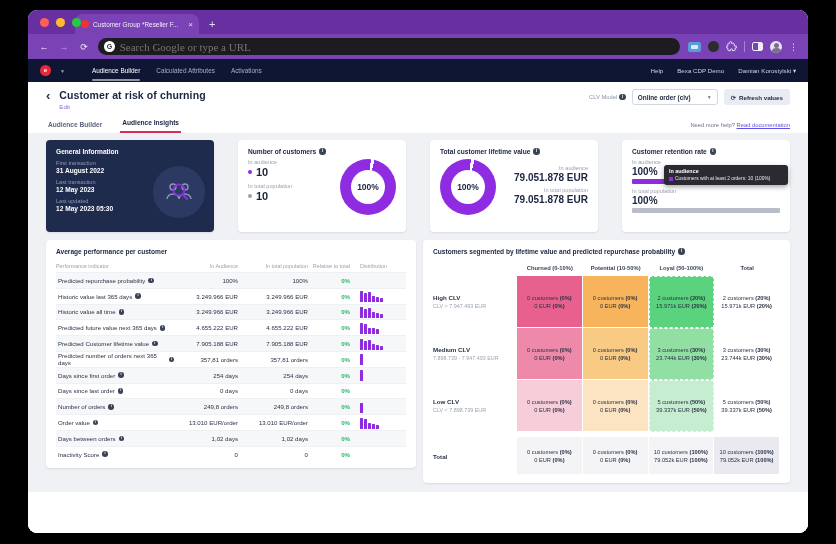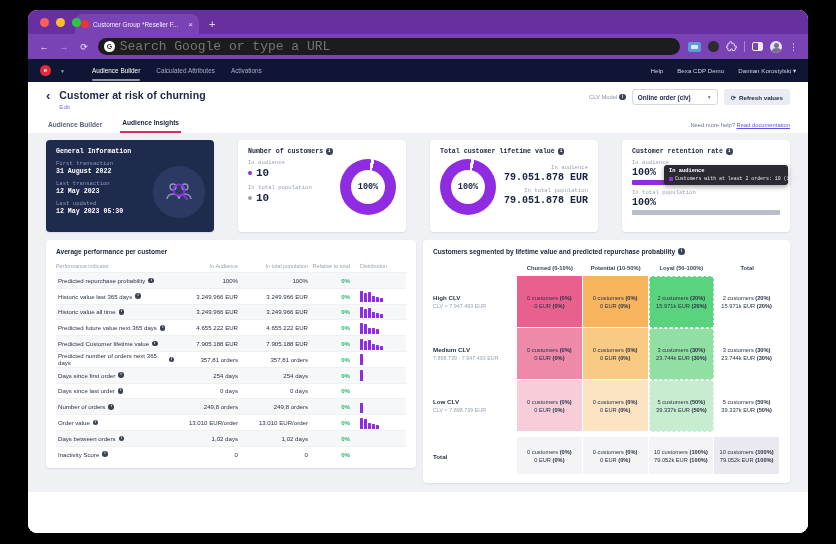--- a/index.html
+++ b/index.html
@@ -13,21 +13,21 @@
   .tab { margin-left:47px; width:124px; height:20px; background:var(--chrome-purple,#7a43b5); border-radius:8px 8px 0 0; display:flex; align-items:center; padding:0 6px; gap:4px; }
   .favicon { width:8px; height:8px; border-radius:50%; background:#e33; flex:0 0 auto; }
   .tab-title { color:#f2eefa; font-size:6.4px; white-space:nowrap; overflow:hidden; flex:1; }
   .tab-close { color:#e7ddf5; font-size:8px; cursor:default; }
   .newtab { color:#e7ddf5; font-size:11px; margin-left:10px; line-height:20px; }
   .toolbar { height:25px; background:var(--chrome-purple,#7a43b5); display:flex; align-items:center; padding:0 10px; gap:8px; flex:0 0 auto; }
   .navbtn { color:#f1ebfa; font-size:9px; width:12px; text-align:center; }
   .navbtn.dim { opacity:.5; }
   .searchbar { flex:1; height:17px; background:#1c1c20; border-radius:9px; display:flex; align-items:center; padding:0 6px; gap:5px; }
   .gbadge { width:11px; height:11px; border-radius:50%; background:#fff; color:#333; font-size:7px; font-weight:bold; text-align:center; line-height:11px; }
-  .searchbar input { background:transparent; border:none; outline:none; color:#d8d8dc; font-size:13px; width:100%; font-family:Liberation Mono, monospace; }
+  .searchbar input { background:transparent; border:none; outline:none; color:#d8d8dc; font-size:11px; width:100%; font-family:Liberation Serif, serif; }
   .chrome-icons { display:flex; align-items:center; gap:7px; }
   .ci-ext { width:13px; height:10px; border-radius:2px; background:#5a9bdc; position:relative; }
   .ci-ext:after { content:""; position:absolute; left:3px; top:3px; width:7px; height:4px; background:#dceafd; border-radius:1px; }
   .ci-circle { width:11px; height:11px; border-radius:50%; background:#2b2b30; }
   .ci-puzzle { width:11px; height:11px; color:#f1ebfa; }
   .vdiv { width:1px; height:11px; background:rgba(255,255,255,.35); }
   .ci-panel { width:11px; height:9px; border:1px solid #f1ebfa; border-radius:2px; position:relative; }
   .ci-panel:after { content:""; position:absolute; right:0; top:0; width:4px; height:7px; background:#f1ebfa; }
   .ci-profile { width:12px; height:12px; border-radius:50%; background:#e9e2f6; position:relative; overflow:hidden; }
   .ci-profile:before { content:""; position:absolute; left:3.5px; top:2px; width:5px; height:5px; border-radius:50%; background:#7a6f92; }
@@ -60,21 +60,21 @@
   .select i { font-size:5px; color:#6a7283; font-style:normal; }
   .refresh-btn { height:16px; background:#e9ecf2; border-radius:3px; display:flex; align-items:center; gap:3px; padding:0 7px; font-size:6.2px; font-weight:700; color:#1b2440; }
   .tabs-row { display:flex; align-items:flex-end; margin-top:5px; }
   .ptab { font-size:6.6px; font-weight:600; color:#5d6578; padding:4px 2px 5px; margin-right:16px; }
   .ptab.active { color:#1b2440; border-bottom:2px solid var(--tab-underline,#d92d5c); }
   .help-right { margin-left:auto; font-size:5.8px; color:#6b7385; padding-bottom:5px; }
   .help-right a { color:#5f53e6; text-decoration:underline; }
 
   
   .content { background:#eff1f4; padding:7px 18px 9px; flex:0 0 auto; }
-  .row1 { display:flex; gap:24px;font-family:Liberation Mono, monospace; }
+  .row1 { display:flex; gap:24px; }
   .card { background:#fff; border-radius:4px; box-shadow:0 1px 2px rgba(20,30,60,.10); padding:8px 10px; position:relative; }
   .row1 .card { flex:1; height:92px; }
   .card-title { font-size:6.6px; font-weight:700; color:#1b2440; display:flex; align-items:center; gap:3px; }
   .info-i { display:inline-block; width:6.5px; height:6.5px; border-radius:50%; background:#3a4354; color:#fff; font-size:4.5px; font-weight:700; text-align:center; line-height:6.5px; font-style:normal; flex:0 0 auto; }
   .mini-label { font-size:5.6px; color:#99a1b2; }
 
   
   .gi { background:var(--dark-card-bg,#1f2b4d); }
   .gi .card-title { color:#fff; }
   .gi .mini-label { color:#8d97b8; margin-top:5px; }

